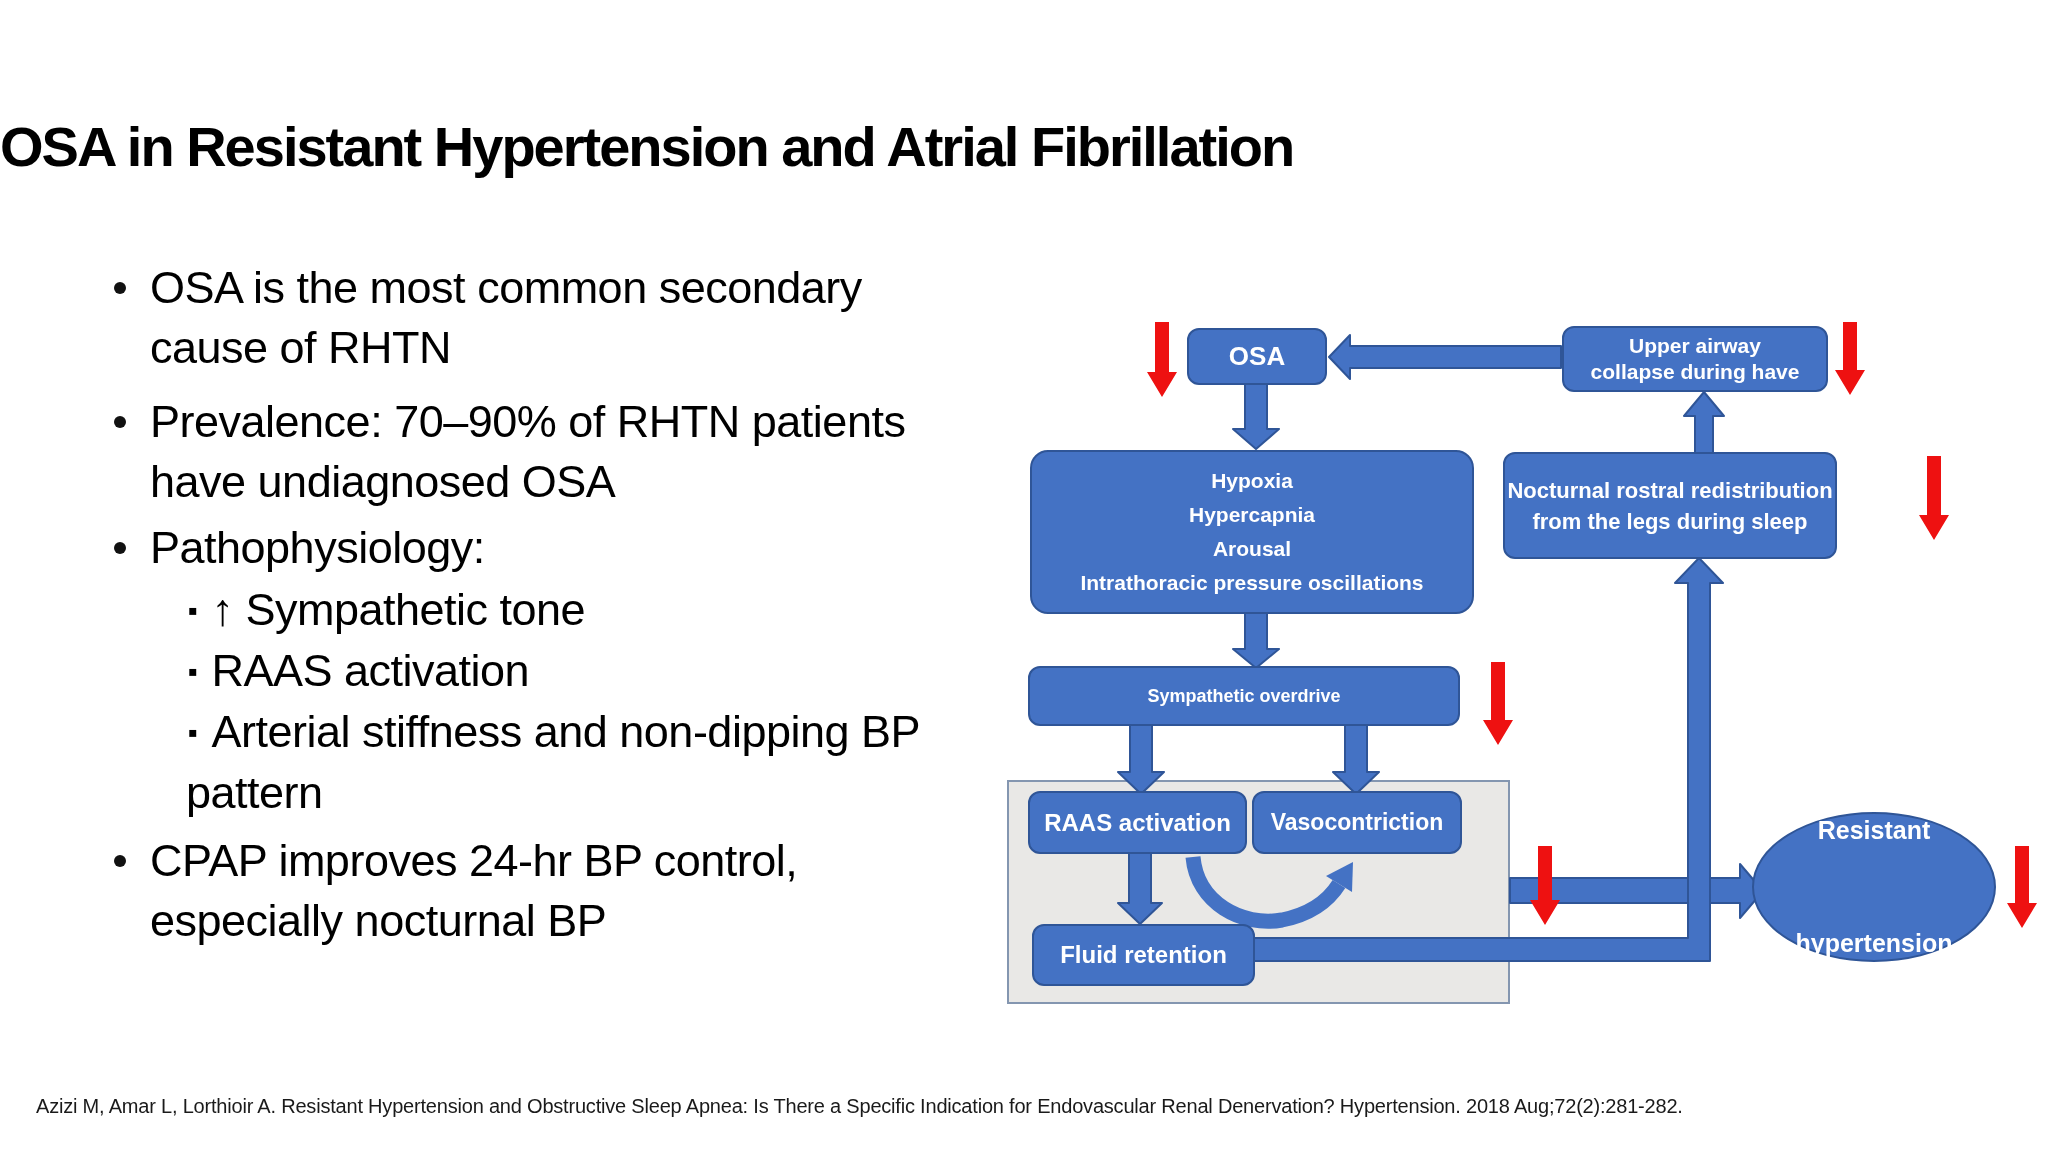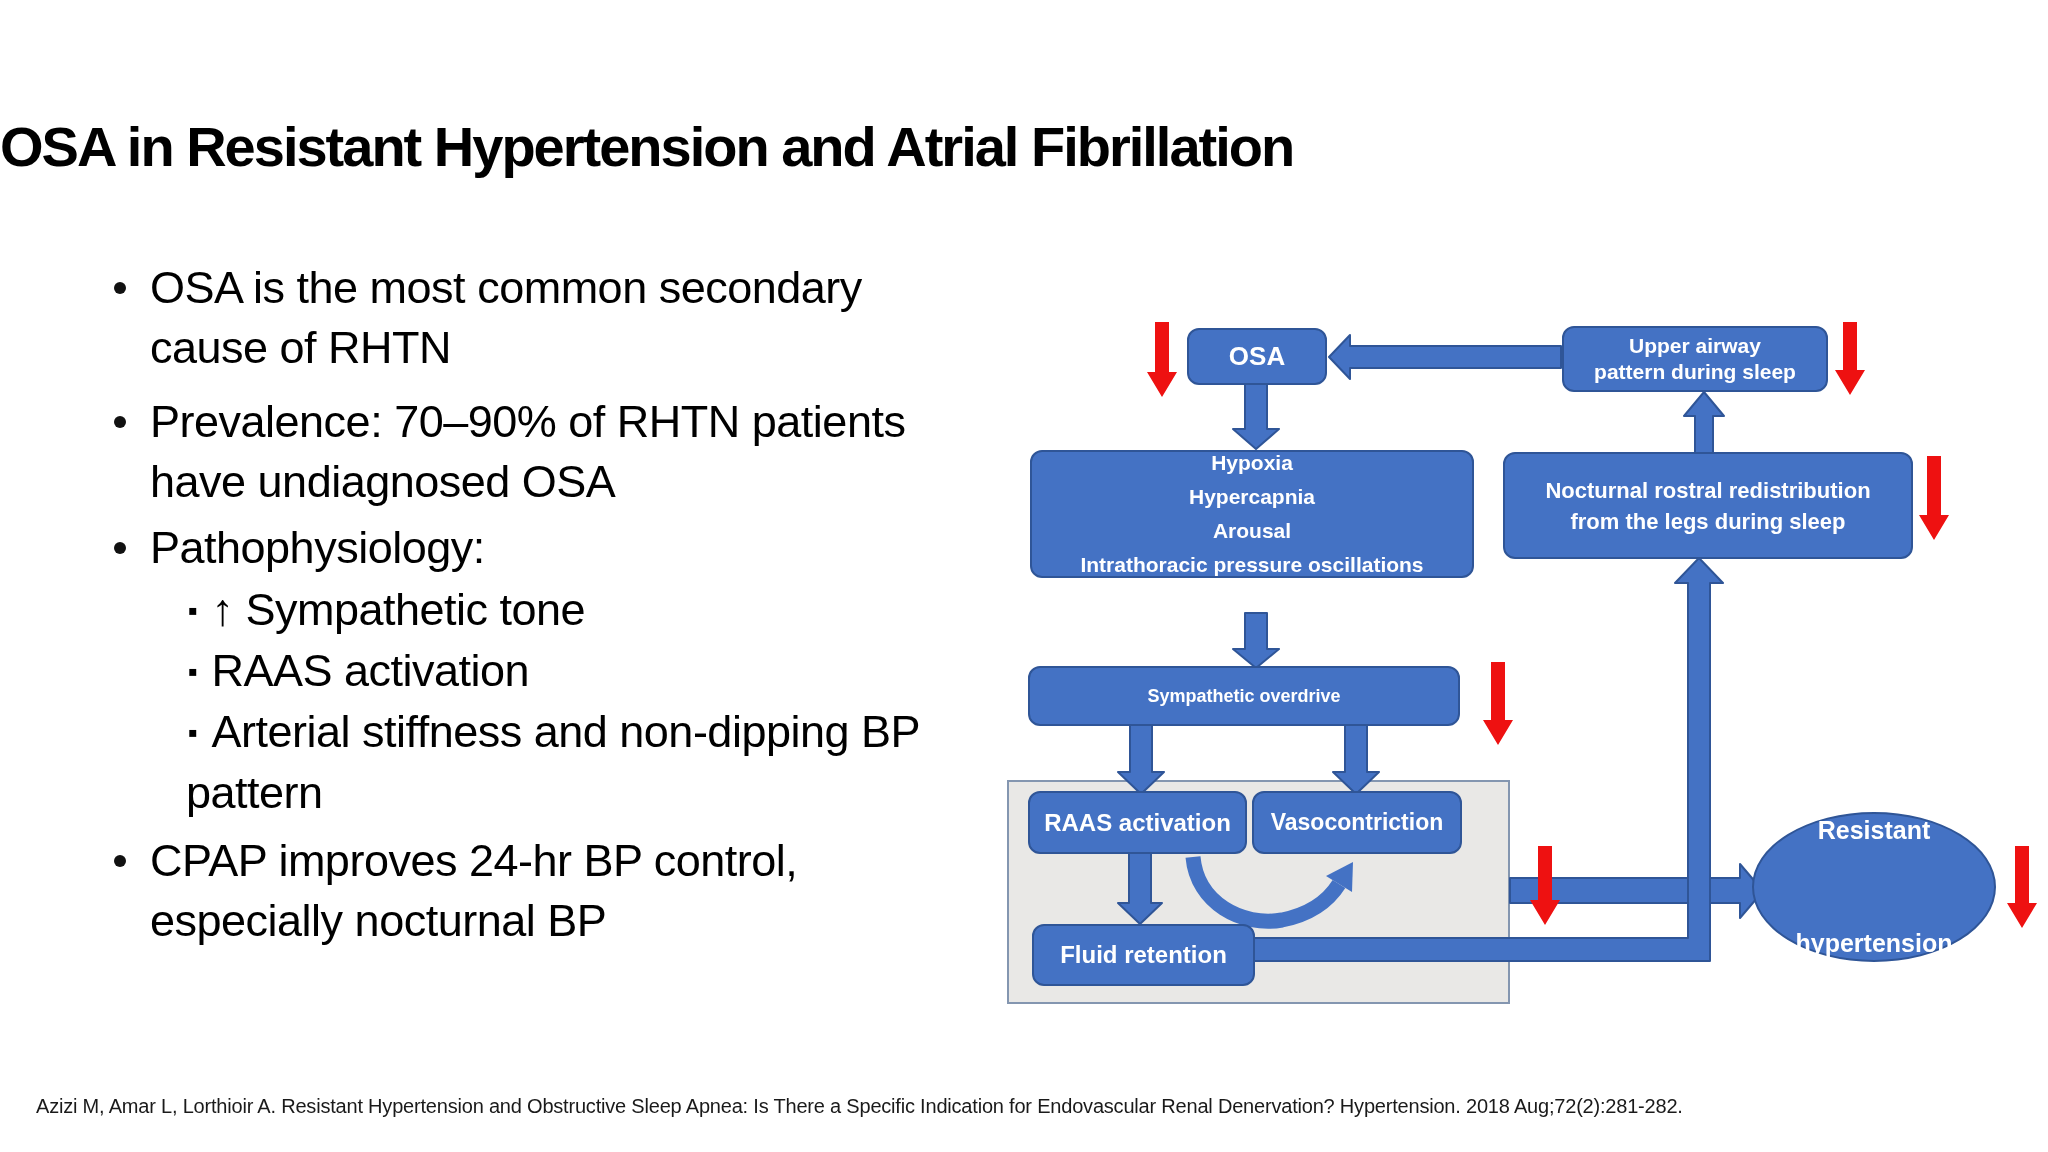--- a/index.html
+++ b/index.html
@@ -43,22 +43,22 @@
   }
   .node {
     position:absolute; z-index:3; box-sizing:border-box;
     background:#4472c4; border:2.5px solid #2f5597; border-radius:12px;
     color:#ffffff; font-weight:bold; text-align:center;
     display:flex; flex-direction:column; align-items:center; justify-content:center;
   }
   .node div { width:100%; }
   .n-osa   { left:207px; top:98px;  width:140px; height:57px;  font-size:26px; }
   .n-upper { left:582px; top:96px;  width:266px; height:66px;  font-size:21px; line-height:26px; }
-  .n-hyp   { left:50px;  top:220px; width:444px; height:128px; font-size:21px; line-height:34px; }
-  .n-noct  { left:523px; top:222px; width:410px; height:107px; font-size:22px; line-height:31px; }
+  .n-hyp   { left:50px;  top:220px; width:444px; height:164px; font-size:21px; line-height:34px;border-radius:18px; }
+  .n-noct  { left:523px; top:222px; width:334px; height:107px; font-size:22px; line-height:31px; }
   .n-symp  { left:48px;  top:436px; width:432px; height:60px;  font-size:18px; }
   .n-raas  { left:48px;  top:561px; width:219px; height:63px;  font-size:24px; }
   .n-vaso  { left:272px; top:561px; width:210px; height:63px;  font-size:23px; }
   .n-fluid { left:52px;  top:694px; width:223px; height:62px;  font-size:24px; }
   .n-rhtn  {
     left:772px; top:582px; width:244px; height:150px;
     border-radius:50%; font-size:25px; line-height:33px;justify-content:space-between;
   }
 </style>
 </head>
@@ -123,21 +123,21 @@
         <polygon points="2015,846 2029,846 2029,903 2037,903 2022,928 2007,903 2015,903"></polygon>
       </g>
     </svg>
 
     <div class="node n-osa">
       <div>OSA</div>
     </div>
 
     <div class="node n-upper">
       <div>Upper airway</div>
-      <div>pattern during sleep</div>
+      <div>collapse during have</div>
     </div>
 
     <div class="node n-hyp">
       <div>Hypoxia</div>
       <div>Hypercapnia</div>
       <div>Arousal</div>
       <div>Intrathoracic pressure oscillations</div>
     </div>
 
     <div class="node n-noct">

